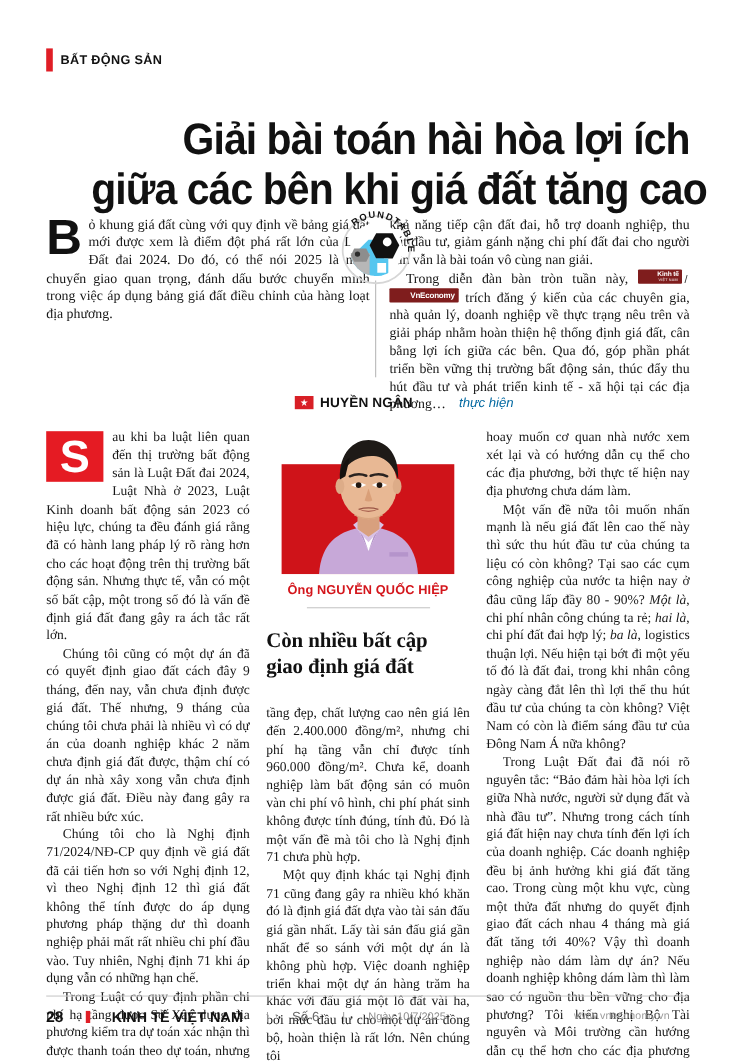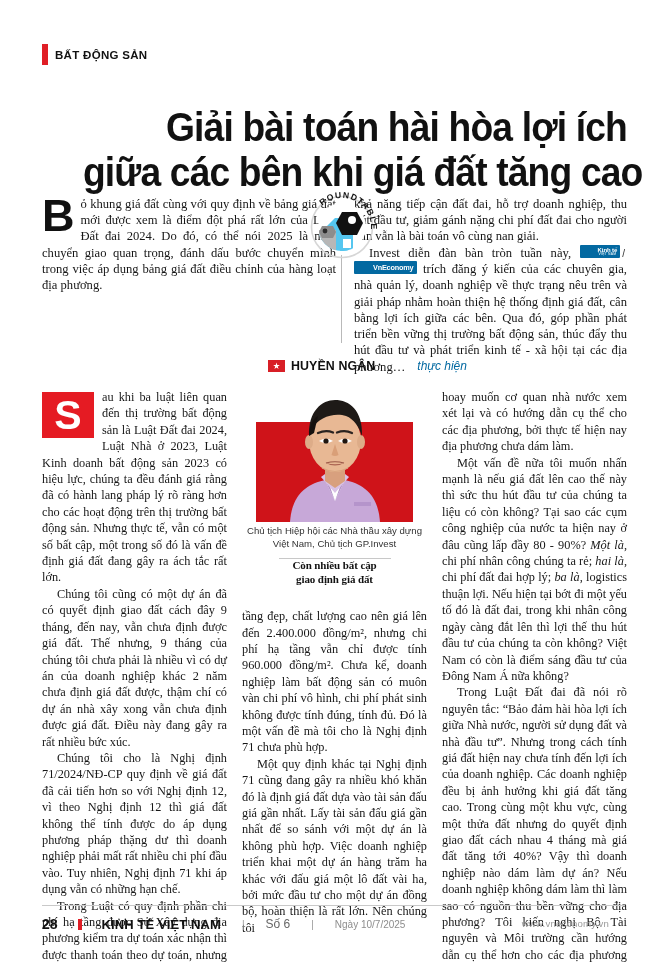--- a/index.html
+++ b/index.html
@@ -112,21 +112,21 @@
     left: 305px;
     top: 190px;
     width: 74px;
     height: 74px;
   }
   .roundtable svg { display: block; }
 
   
   .brand-chip {
     display: inline-block;
-    background: #0369a1;
+    background: #7f1d1d;
     color: #ffffff;
     font-family: "Liberation Sans", sans-serif;
     font-weight: 700;
     line-height: 1;
     vertical-align: -1px;
     border-radius: 1px;
     text-align: center;
     overflow: hidden;
   }
   .chip-kinhte {
@@ -274,25 +274,24 @@
     line-height: 1.32;
     color: #333333;
   }
   .portrait-rule {
     width: 112px;
     height: 1px;
     background: #c8c8c8;
     margin: 8px auto 0;
   }
   .section-subhead {
-    margin-top: 0;
-    text-align: center;
+    margin-top: 18px;
     font-family: "Liberation Serif", serif;
     font-weight: 700;
-    font-size: 11px;
+    font-size: 19px;
     line-height: 1.22;
     color: #111111;
     letter-spacing: -0.1px;
   }
   .subhead-gap { height: 13px; }
 
   
   .footer {
     position: absolute;
     left: 42px;
@@ -378,21 +377,21 @@
   <div class="lead">
     <div class="lead-divider"></div>
 
     <div class="lead-col lead-col-left">
       <p><span class="dropcap-b">B</span><span>ỏ khung giá đất cùng với quy định về bảng giá đất mới được xem là điểm đột phá rất lớn của Luật Đất đai 2024. Do đó, có thể nói 2025 là năm chuyển giao quan trọng, đánh dấu bước chuyển mình trong việc áp dụng bảng giá đất điều chỉnh của hàng loạt địa phương.</span></p>
     </div>
 
     <div class="lead-col lead-col-right">
       <p>khả năng tiếp cận đất đai, hỗ trợ doanh nghiệp, thu hút đầu tư, giảm gánh nặng chi phí đất đai cho người dân vẫn là bài toán vô cùng nan giải.</p>
       <p>
-        <span>Invest diễn đàn bàn tròn tuần này,</span>
+        <span>Trong diễn đàn bàn tròn tuần này,</span>
         <span class="brand-chip chip-kinhte"><span>Kinh tế</span><span class="chip-sub">VIỆT NAM</span></span><span class="chip-sep">/</span><span class="brand-chip chip-vne">VnEconomy</span>
         <span>trích đăng ý kiến của các chuyên gia, nhà quản lý, doanh nghiệp về thực trạng nêu trên và giải pháp nhằm hoàn thiện hệ thống định giá đất, cân bằng lợi ích giữa các bên. Qua đó, góp phần phát triển bền vững thị trường bất động sản, thúc đẩy thu hút đầu tư và phát triển kinh tế - xã hội tại các địa phương…</span>
       </p>
     </div>
   </div>
 
   <div class="roundtable">
     <svg width="74" height="74" viewBox="0 0 74 74" aria-hidden="true">
       <defs>
         <path id="rtArc" d="M 8,37 A 29,29 0 1 1 66,37"></path>
@@ -469,24 +468,21 @@
 
             <path d="M84 74 q9 5 18 0 q-9 2.5 -18 0 Z" fill="#a8604f"></path>
             <path d="M84 74 q9 -2.5 18 0" stroke="#9a5646" stroke-width="1.1" fill="none"></path>
 
             <path d="M80 79 q13 7 26 0" stroke="#d9a57f" stroke-width="1.1" fill="none"></path>
 
             <rect x="112" y="113" width="17" height="4" fill="#b290c9" opacity="0.85"></rect>
           </svg>
         </div>
 
-        <div class="portrait-title">
-          <span>Chủ tịch Hiệp hội các Nhà thầu xây dựng</span><br>
-          <span>Việt Nam, Chủ tịch GP.Invest</span>
-        </div>
+        <div class="portrait-name">Ông NGUYỄN QUỐC HIỆP</div>
         <div class="portrait-rule"></div>
         <div class="section-subhead">
           <span>Còn nhiều bất cập</span><br>
           <span>giao định giá đất</span>
         </div>
         <div class="subhead-gap"></div>
       </div>
 
       <p>tầng đẹp, chất lượng cao nên giá lên đến 2.400.000 đồng/m², nhưng chi phí hạ tầng vẫn chỉ được tính 960.000 đồng/m². Chưa kể, doanh nghiệp làm bất động sản có muôn vàn chi phí vô hình, chi phí phát sinh không được tính đúng, tính đủ. Đó là một vấn đề mà tôi cho là Nghị định 71 chưa phù hợp.</p>
       <p>Một quy định khác tại Nghị định 71 cũng đang gây ra nhiều khó khăn đó là định giá đất dựa vào tài sản đấu giá gần nhất. Lấy tài sản đấu giá gần nhất để so sánh với một dự án là không phù hợp. Việc doanh nghiệp triển khai một dự án hàng trăm ha khác với đấu giá một lô đất vài ha, bởi mức đầu tư cho một dự án đồng bộ, hoàn thiện là rất lớn. Nên chúng tôi</p>

